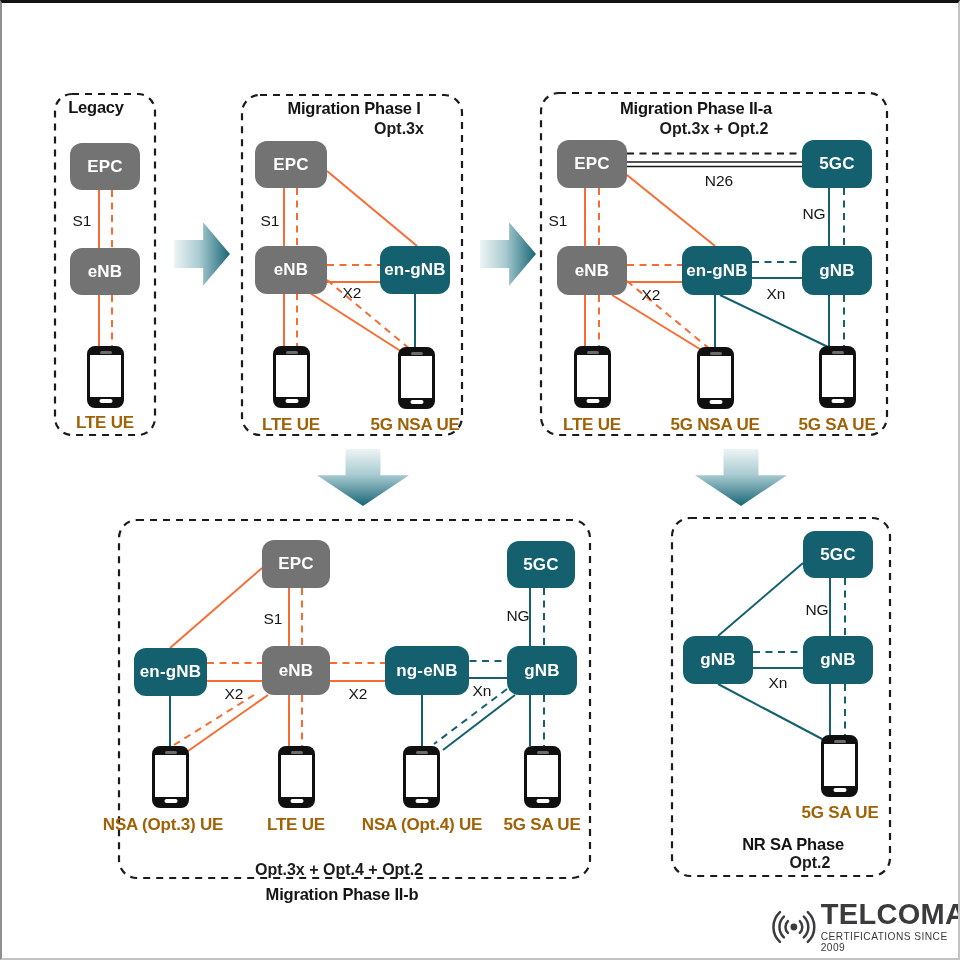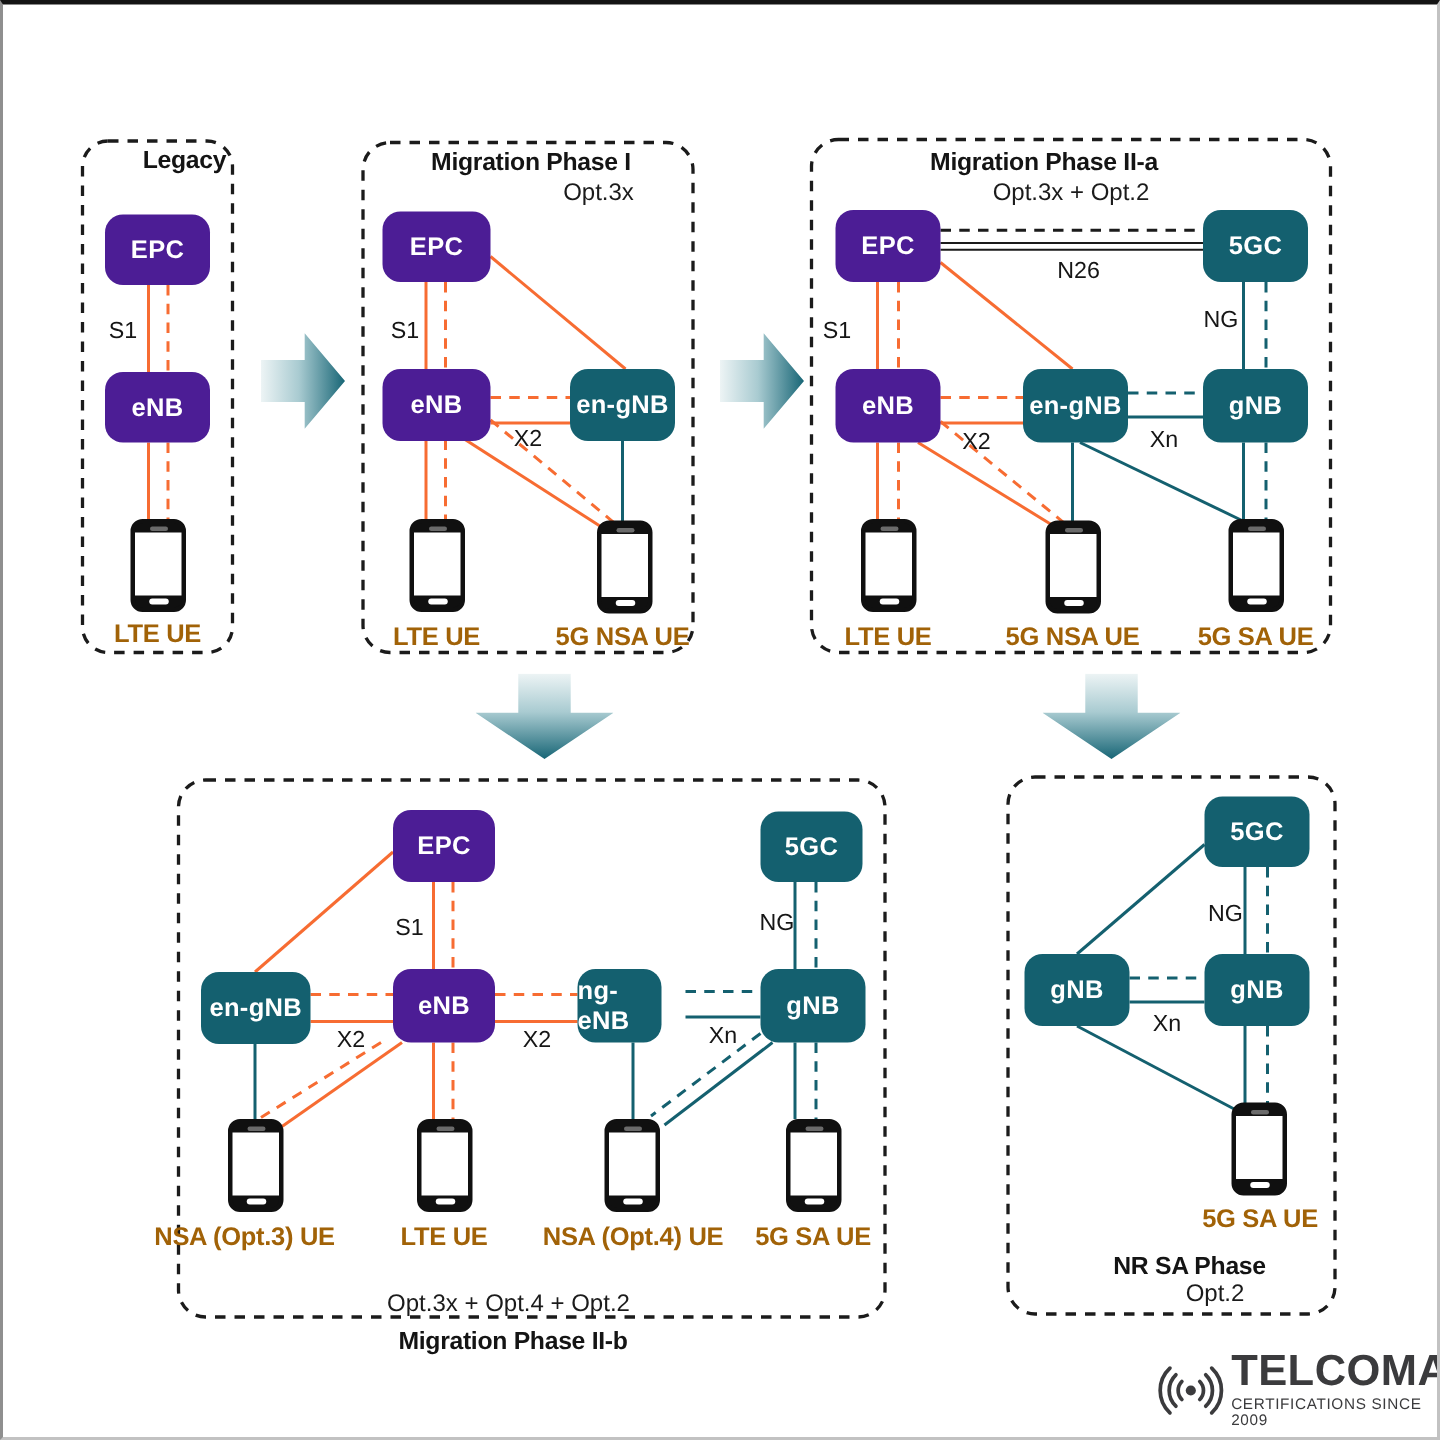--- a/index.html
+++ b/index.html
@@ -13,28 +13,28 @@
   .main-title{
     position:absolute;left:33px;top:22px;font-size:32px;font-weight:700;
     letter-spacing:-0.7px;color:#121212;white-space:nowrap;
   }
   .wires{position:absolute;left:0;top:0;pointer-events:none;}
   .node{
     position:absolute;border-radius:12px;display:flex;align-items:center;
     justify-content:center;color:#fff;font-weight:700;font-size:17px;
     letter-spacing:0.2px;
   }
-  .orange{background:#4c1d95;}
+  .orange{background:#737373;}
   .teal{background:#14606F;}
   .ptitle{
     position:absolute;transform:translateX(-50%);font-size:16.5px;font-weight:700;
     letter-spacing:-0.2px;color:#141414;white-space:nowrap;
   }
   .psub{
-    position:absolute;transform:translateX(-50%);font-size:16px;font-weight:400;
+    position:absolute;transform:translateX(-50%);font-size:16px;font-weight:700;
     color:#1b1b1b;white-space:nowrap;
   }
   .llabel{
     position:absolute;transform:translateX(-50%);font-size:15.5px;color:#161616;
     white-space:nowrap;background:transparent;
   }
   .uelabel{
     position:absolute;transform:translateX(-50%);font-size:17px;font-weight:700;
     letter-spacing:-0.2px;color:#a16207;white-space:nowrap;
   }
@@ -157,21 +157,21 @@
       <path d="M843,575 V633" stroke-dasharray="7 5.5"></path>
       <path d="M801,560 L716,633"></path>
       <path d="M751,649 H801" stroke-dasharray="7 5.5"></path>
       <path d="M751,665 H801"></path>
       <path d="M828,681 V733"></path>
       <path d="M843,681 V733" stroke-dasharray="7 5.5"></path>
       <path d="M716,681 L822,737"></path>
     </g>
   </svg>
 
-  <div class="ptitle" style="left:121px;top:95px;">Legacy</div>
+  <div class="ptitle" style="left:94px;top:95px;">Legacy</div>
   <div class="node orange" style="left:68px;top:140px;width:70px;height:47px;">EPC</div>
   <div class="node orange" style="left:68px;top:245px;width:70px;height:47px;">eNB</div>
   <div class="llabel" style="left:80px;top:209px;">S1</div>
   <div class="phone" style="left:85px;top:343px;">
     <div class="ph-top"></div>
       <div class="ph-screen"></div>
       <div class="ph-bot"></div>
   </div>
   <div class="uelabel" style="left:103px;top:410px;">LTE UE</div>
 
@@ -223,21 +223,21 @@
       <div class="ph-bot"></div>
   </div>
   <div class="uelabel" style="left:590px;top:412px;">LTE UE</div>
   <div class="uelabel" style="left:713px;top:412px;">5G NSA UE</div>
   <div class="uelabel" style="left:835px;top:412px;">5G SA UE</div>
 
   <div class="node orange" style="left:260px;top:537px;width:68px;height:48px;">EPC</div>
   <div class="node teal" style="left:505px;top:538px;width:68px;height:47px;">5GC</div>
   <div class="node teal" style="left:132px;top:645px;width:73px;height:48px;">en-gNB</div>
   <div class="node orange" style="left:260px;top:643px;width:68px;height:49px;">eNB</div>
-  <div class="node teal" style="left:383px;top:643px;width:56px;height:49px;">ng-eNB</div>
+  <div class="node teal" style="left:383px;top:643px;width:84px;height:49px;">ng-eNB</div>
   <div class="node teal" style="left:505px;top:643px;width:70px;height:49px;">gNB</div>
   <div class="llabel" style="left:271px;top:607px;">S1</div>
   <div class="llabel" style="left:516px;top:604px;">NG</div>
   <div class="llabel" style="left:232px;top:682px;">X2</div>
   <div class="llabel" style="left:356px;top:682px;">X2</div>
   <div class="llabel" style="left:480px;top:679px;">Xn</div>
   <div class="phone" style="left:150px;top:743px;">
     <div class="ph-top"></div>
       <div class="ph-screen"></div>
       <div class="ph-bot"></div>

